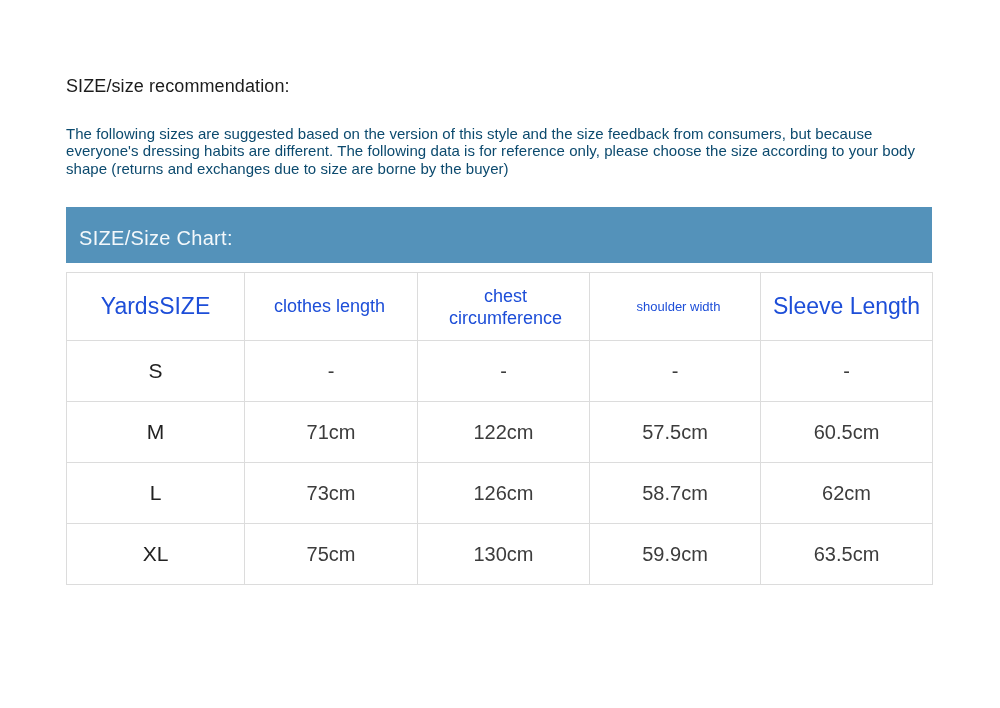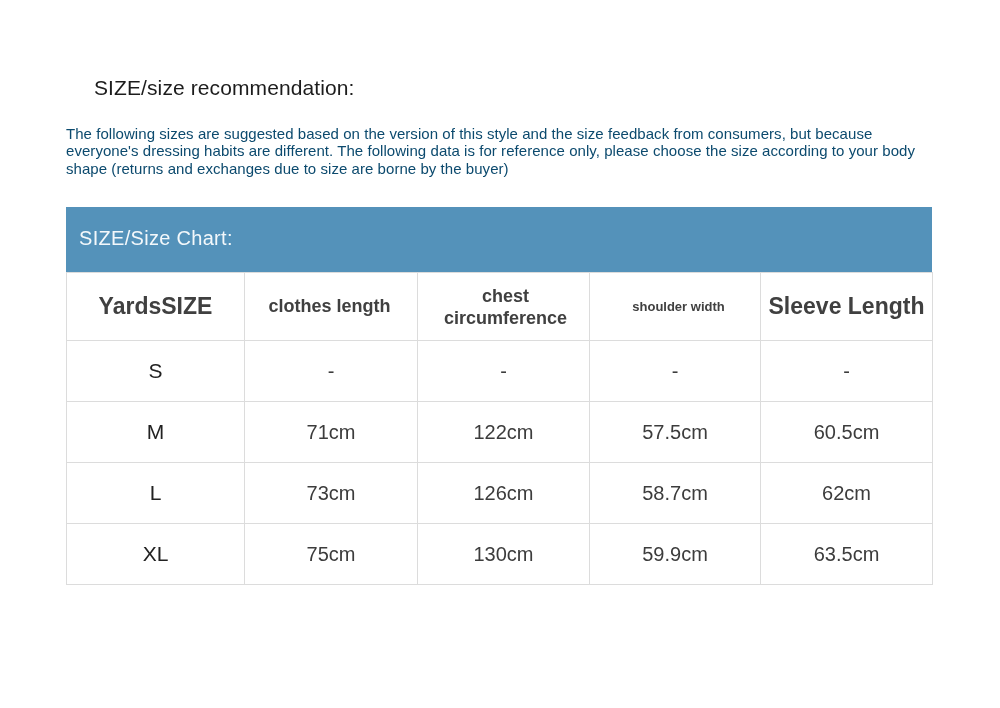--- a/index.html
+++ b/index.html
@@ -15,43 +15,42 @@
     position: absolute;
     left: 66px;
     top: 0;
     width: 872px;
     height: 708px;
   }
   .reco-heading {
     position: absolute;
     top: 76px;
     left: 0;
-    font-size: 21px;
+    font-size: 18px;
     font-weight: 400;
     color: #1c1c1c;
     letter-spacing: 0.1px;
-    margin-left: 28px;
   }
   .reco-text {
     position: absolute;
     top: 125px;
     left: 0;
     width: 872px;
     font-size: 15px;
     line-height: 17.4px;
     font-weight: 400;
     color: #0c4a6e;
     letter-spacing: 0.05px;
   }
   .chart-banner {
     position: absolute;
     top: 207px;
     left: 0;
     width: 866px;
-    height: 65px;
+    height: 56px;
     background: #5492BA;
   }
   .chart-banner-title {
     position: absolute;
     left: 13px;
     top: 0;
     height: 63px;
     line-height: 63px;
     font-size: 20px;
     font-weight: 400;
@@ -72,22 +71,22 @@
   .size-table col.c4 { width: 171px; }
   .size-table col.c5 { width: 172px; }
   .size-table th, .size-table td {
     border: 1px solid #dcdcdc;
     background: #ffffff;
     vertical-align: middle;
   }
   .size-table thead tr { height: 68px; }
   .size-table tbody tr { height: 61px; }
   .size-table th {
-    font-weight: 700;
-    color: #404040;
+    font-weight: 400;
+    color: #1d4ed8;
     text-align: center;
   }
   .th-size   { font-size: 23px; color: #1d1d1d; }
   .th-clothes{ font-size: 18px; text-align: right; padding-right: 3px; margin-left: 23px; }
   .th-chest  { font-size: 18px; text-align: left; padding-left: 12px; padding-right: 8px; line-height: 22px; }
   .th-shoulder { font-size: 13px; text-align: left; padding-left: 7px; }
   .th-sleeve { font-size: 23px; color: #1d1d1d; }
   .td-size {
     text-align: center;
     font-size: 21px;

